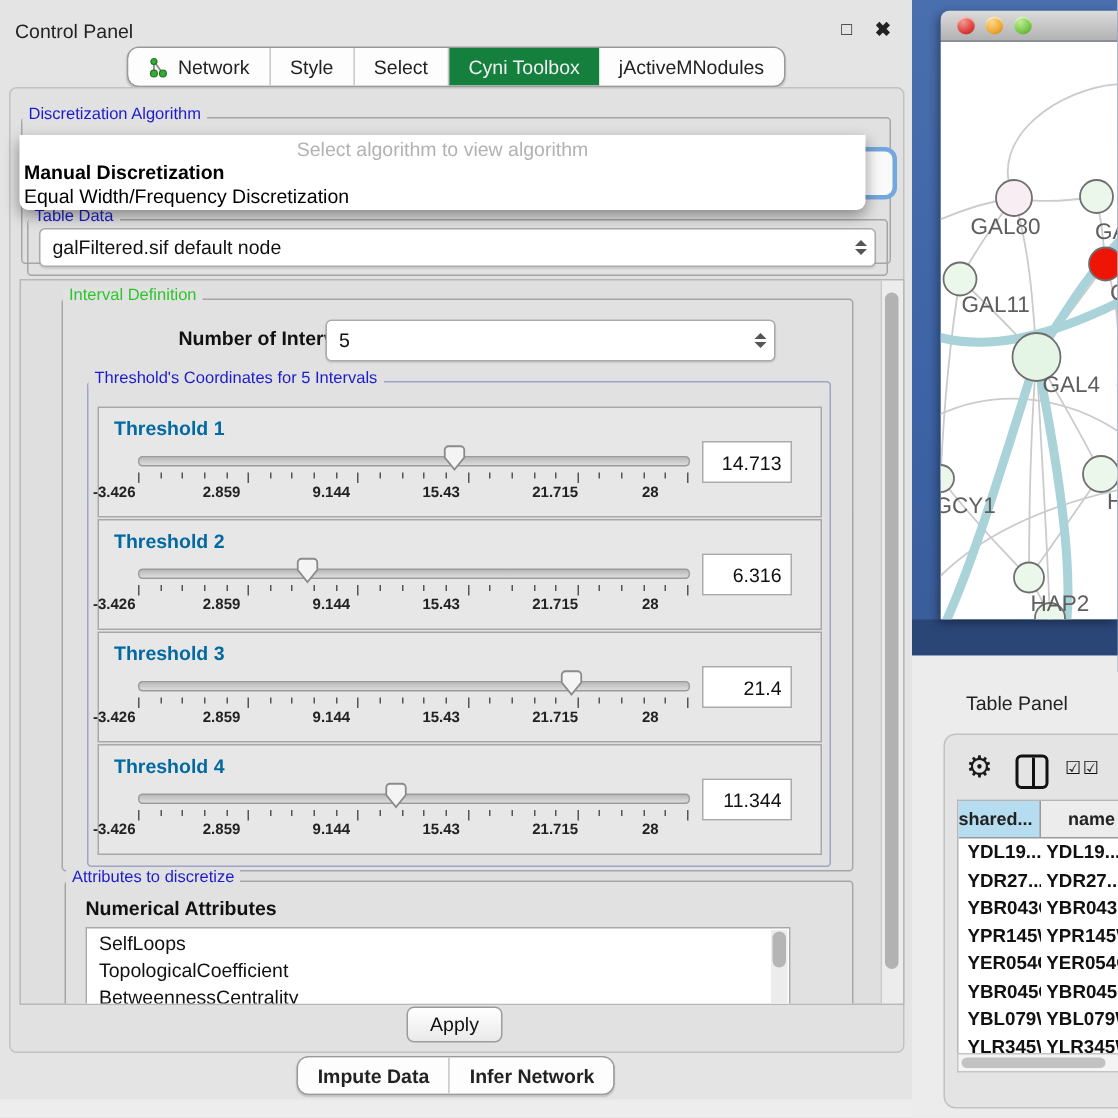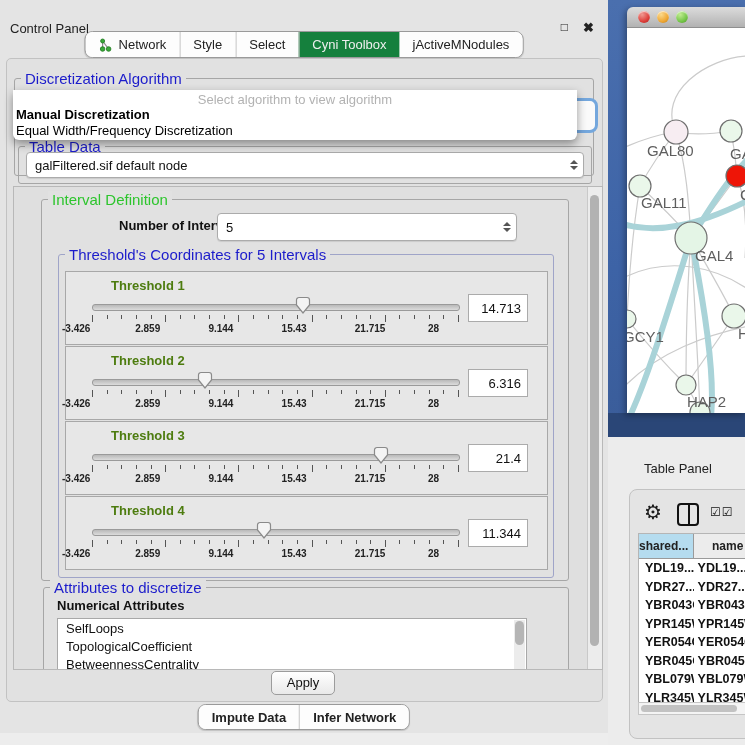--- a/index.html
+++ b/index.html
@@ -1,34 +1,34 @@
 <!DOCTYPE html>
 <html><head>
 <meta charset="utf-8">
 <style>
   html,body{margin:0;padding:0;}
   body{width:745px;height:745px;overflow:hidden;font-family:"Liberation Sans",sans-serif;background:#ededed;}
   .stage{position:absolute;inset:0;}
   
   .left-panel{position:absolute;left:0;top:0;width:608px;height:733px;background:#e4e4e4;border-right:1px solid #cfcfcf;}
-  .titlebar{position:absolute;left:0;top:16px;width:100%;height:26px;}
+  .titlebar{position:absolute;left:0;top:8px;width:100%;height:26px;}
   .titlebar .title{position:absolute;left:10px;top:5px;font-size:13px;color:#222;}
   .winbtn{position:absolute;top:4px;font-size:13px;color:#222;cursor:default;}
   .winbtn.float{right:40px;font-size:12px;}
   .winbtn.close{right:14px;font-weight:bold;}
   .tabrow{position:absolute;top:31px;left:50%;transform:translateX(-50%);display:flex;background:#fff;border:1px solid #9a9a9a;border-radius:8px;overflow:hidden;height:25px;box-shadow:0 1px 1px rgba(0,0,0,.15);}
   .tab{display:flex;align-items:center;padding:0 13px;font-size:13px;color:#222;white-space:nowrap;background:#fdfdfd;}
   .tab + .tab{border-left:1px solid #c6c6c6;}
   .tab.selected{background:#15803d;color:#efefef;}
   .tab.selected + .tab{border-left:none;}
   .tab .ticon{margin-right:6px;display:inline-flex;}
   .content-box{position:absolute;left:6px;top:58px;width:595px;height:642px;background:#e1e1e1;border:1px solid #c2c2c2;border-radius:5px;}
   
   .group{position:absolute;border:1px solid #a6a6a6;border-radius:3px;}
-  .group>.gtitle{position:absolute;top:-9px;left:6px;background:#e1e1e1;padding:0 4px;font-size:15px;}
+  .group>.gtitle{position:absolute;top:-9px;left:0;background:#e1e1e1;padding:0 4px;font-size:11px;}
   .gtitle.blue{color:#1c1ccb;}
   .gtitle.green{color:#2dc52d;}
   
   .popup{position:absolute;left:13px;top:90px;width:564px;height:50px;background:#fff;border-radius:0 0 6px 6px;box-shadow:0 4px 10px rgba(0,0,0,.4);z-index:30;}
   .popup .prompt{position:absolute;top:2px;left:0;width:100%;text-align:center;color:#b2b2b2;font-size:13px;}
   .popup .item1{position:absolute;top:17px;left:3px;font-size:13px;font-weight:bold;color:#000;}
   .popup .item2{position:absolute;top:33px;left:3px;font-size:13px;color:#000;}
   .focusring{position:absolute;left:556px;top:98px;width:36px;height:29px;border:3px solid #74a7dd;border-radius:8px;background:#fafafa;z-index:20;}
   
   .combo{position:absolute;background:#fff;border:1px solid #ababab;border-radius:4px;font-size:13px;color:#111;box-shadow:0 1px 1px rgba(0,0,0,.1);}
@@ -36,21 +36,21 @@
   .stepper{position:absolute;right:3px;top:50%;transform:translateY(-50%);width:13px;height:16px;display:flex;flex-direction:column;align-items:center;justify-content:center;gap:2px;}
   .arr-up{width:0;height:0;border-left:4px solid transparent;border-right:4px solid transparent;border-bottom:4px solid #555;}
   .arr-dn{width:0;height:0;border-left:4px solid transparent;border-right:4px solid transparent;border-top:4px solid #555;}
   
   .scrollarea{position:absolute;left:13px;top:186px;width:588px;height:482px;background:#dfdfdf;border:1px solid #b8b8b8;overflow:hidden;}
   .vsb-track{position:absolute;right:0;top:0;width:14px;height:100%;background:#ececec;border-left:1px solid #c9c9c9;}
   .vsb-thumb{position:absolute;left:2px;top:8px;width:9px;height:451px;background:#b2b2b2;border-radius:5px;}
   .boldlabel{font-size:13px;font-weight:bold;color:#111;}
   
   .thr-panel{position:absolute;left:6px;width:481px;height:72px;border:1px solid #a8a8a8;background:#e7e7e7;}
-  .thr-label{position:absolute;left:10px;top:6px;font-size:13px;font-weight:bold;color:#4d7c0f;margin-left:35px;}
+  .thr-label{position:absolute;left:10px;top:6px;font-size:13px;font-weight:bold;color:#0369a1;}
   .sl-track{position:absolute;left:26px;top:32px;width:366px;height:5px;background:linear-gradient(#b9b9b9,#dcdcdc);border:1px solid #9a9a9a;border-radius:3px;}
   .sl-handle{position:absolute;top:24px;width:16px;height:19px;}
   .tick{position:absolute;top:43px;width:1px;background:#555;}
   .tick.minor{height:4px;}
   .tick.major{height:7px;}
   .ticklab{position:absolute;top:51px;width:60px;margin-left:-30px;text-align:left;font-size:10px;font-weight:bold;color:#222;}
   .thr-value{position:absolute;left:402px;top:22px;width:60px;height:28px;background:#fff;border:1px solid #ababab;font-size:13px;color:#111;text-align:right;line-height:28px;padding-right:6px;box-sizing:border-box;}
   
   .attr-list{position:absolute;left:13px;top:30px;width:468px;height:51px;background:#fff;border:1px solid #a8a8a8;overflow:hidden;}
   .attr-item{padding:2px 0 0 8px;font-size:13px;color:#111;line-height:16px;height:16px;}

